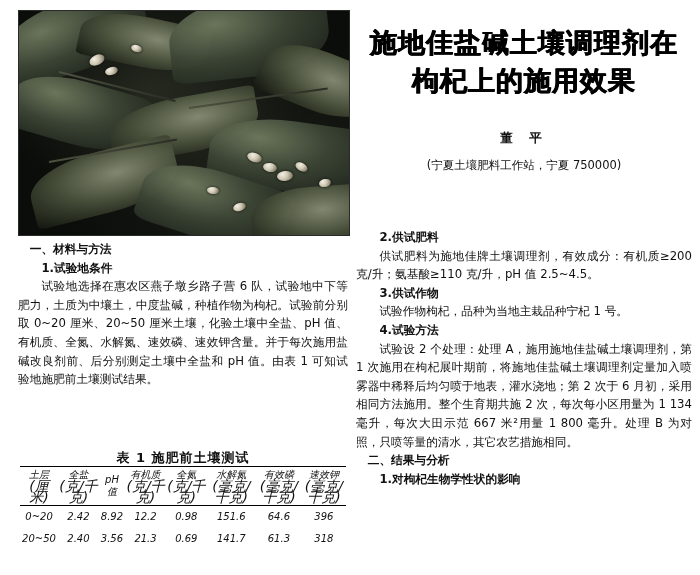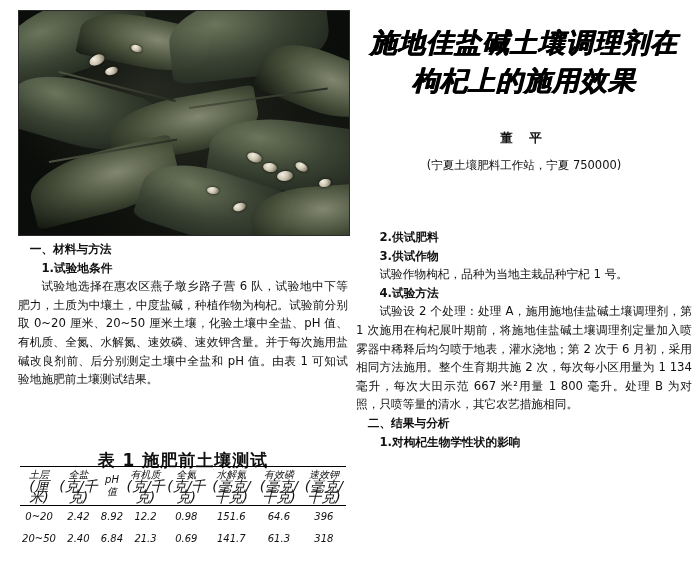--- a/index.html
+++ b/index.html
@@ -72,21 +72,20 @@
     top: 24px;
     width: 336px;
     text-align: center;
     font-family: "DejaVu Sans", "Liberation Sans", sans-serif;
     font-weight: bold;
     font-size: 27px;
     line-height: 38px;
     letter-spacing: 1px;
     color: #000;
     text-shadow: 0.6px 0 0 #000, -0.6px 0 0 #000;
-    font-style: italic;
   }
 
   
   .author {
     position: absolute;
     left: 356px;
     top: 130px;
     width: 336px;
     text-align: center;
     font-size: 12.5px;
@@ -133,21 +132,21 @@
     margin-top: 28px;
   }
 
   
   .tbl-cap {
     position: absolute;
     left: 18px;
     top: 449px;
     width: 330px;
     text-align: center;
-    font-size: 17px;
+    font-size: 13px;
     font-weight: bold;
     letter-spacing: 1px;
   }
   table.data {
     position: absolute;
     left: 20px;
     top: 466px;
     width: 326px;
     border-collapse: collapse;
     font-size: 10px;
@@ -265,32 +264,33 @@
         <td>8.92</td>
         <td>12.2</td>
         <td>0.98</td>
         <td>151.6</td>
         <td>64.6</td>
         <td>396</td>
       </tr>
       <tr>
         <td>20~50</td>
         <td>2.40</td>
-        <td>6.84</td>
+        <td>3.56</td>
         <td>21.3</td>
         <td>0.69</td>
         <td>141.7</td>
         <td>61.3</td>
         <td>318</td>
       </tr>
     </tbody>
   </table>
 
   <div class="col right-col">
     <p class="head2">2.供试肥料</p>
+    <p class="ind">供试肥料为施地佳牌土壤调理剂，有效成分：有机质≥200 克/升；氨基酸≥110 克/升，pH 值 2.5~4.5。</p>
     <p class="head2">3.供试作物</p>
     <p class="ind">试验作物枸杞，品种为当地主栽品种宁杞 1 号。</p>
     <p class="head2">4.试验方法</p>
     <p class="ind">试验设 2 个处理：处理 A，施用施地佳盐碱土壤调理剂，第 1 次施用在枸杞展叶期前，将施地佳盐碱土壤调理剂定量加入喷雾器中稀释后均匀喷于地表，灌水浇地；第 2 次于 6 月初，采用相同方法施用。整个生育期共施 2 次，每次每小区用量为 1 134 毫升，每次大田示范 667 米²用量 1 800 毫升。处理 B 为对照，只喷等量的清水，其它农艺措施相同。</p>
     <p class="head">二、结果与分析</p>
     <p class="head2">1.对枸杞生物学性状的影响</p>
   </div>
 
 </div>
 

